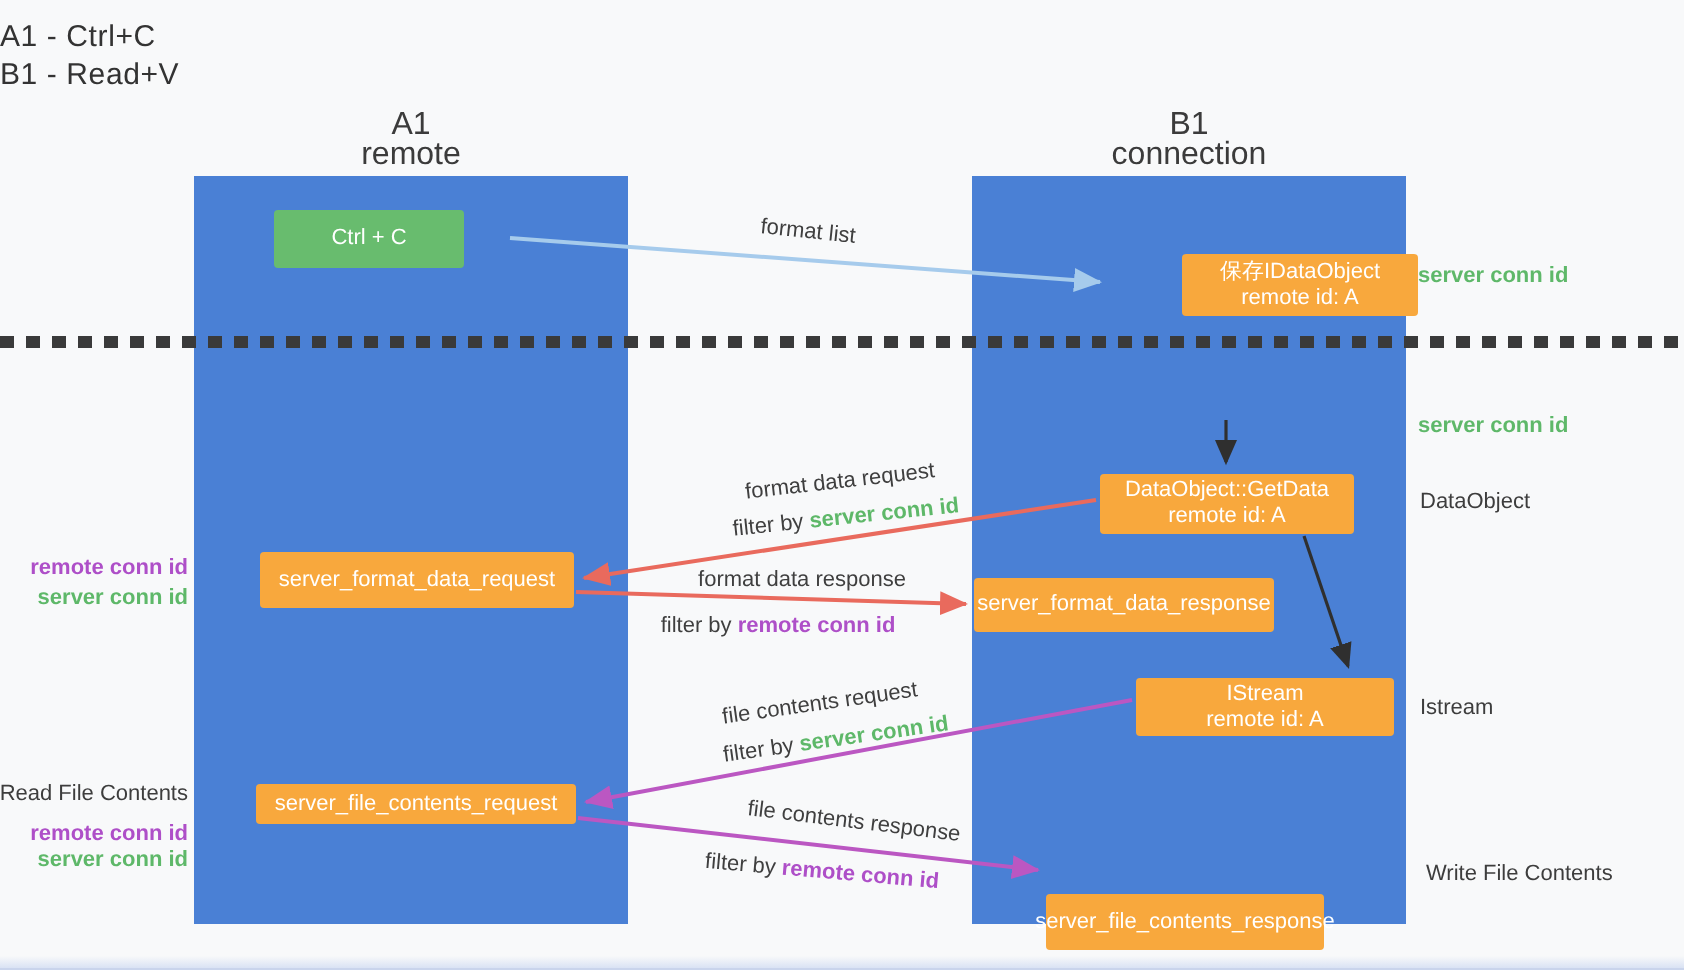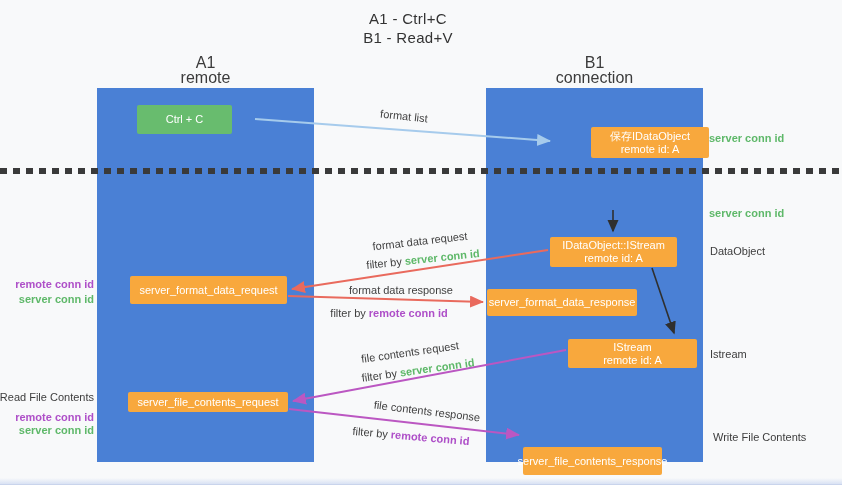--- a/index.html
+++ b/index.html
@@ -8,21 +8,21 @@
     background:#eef0f3;
   }
   .canvas{
     position:relative;
     width:842px;height:485px;
     background:#f8f9fa;
     overflow:hidden;
   }
   .title{
     position:absolute;left:0;top:9px;width:816px;
-    text-align:center;
+    text-align:left;
     font-size:15px;line-height:19px;color:#333;
     letter-spacing:.3px;
   }
   .lane{
     position:absolute;top:88px;height:374px;width:217px;
     background:#4a80d5;
   }
   .lane.left{left:97px;}
   .lane.right{left:486px;}
   .lane-header{
@@ -117,21 +117,21 @@
     <div>Ctrl + C</div>
   </div>
 
   <div class="node orange" style="left:555px;top:127px;width:118px;height:31px;margin-left:36px;">
     <div>保存IDataObject</div>
     <div>remote id: A</div>
   </div>
 
 
   <div class="node orange" style="left:550px;top:237px;width:127px;height:30px;">
-    <div>IDataObject::IStream</div>
+    <div>DataObject::GetData</div>
     <div>remote id: A</div>
   </div>
 
   <div class="node orange" style="left:130px;top:276px;width:157px;height:28px;">
     <div>server_format_data_request</div>
   </div>
 
   <div class="node orange" style="left:487px;top:289px;width:150px;height:27px;">
     <div>server_format_data_response</div>
   </div>

